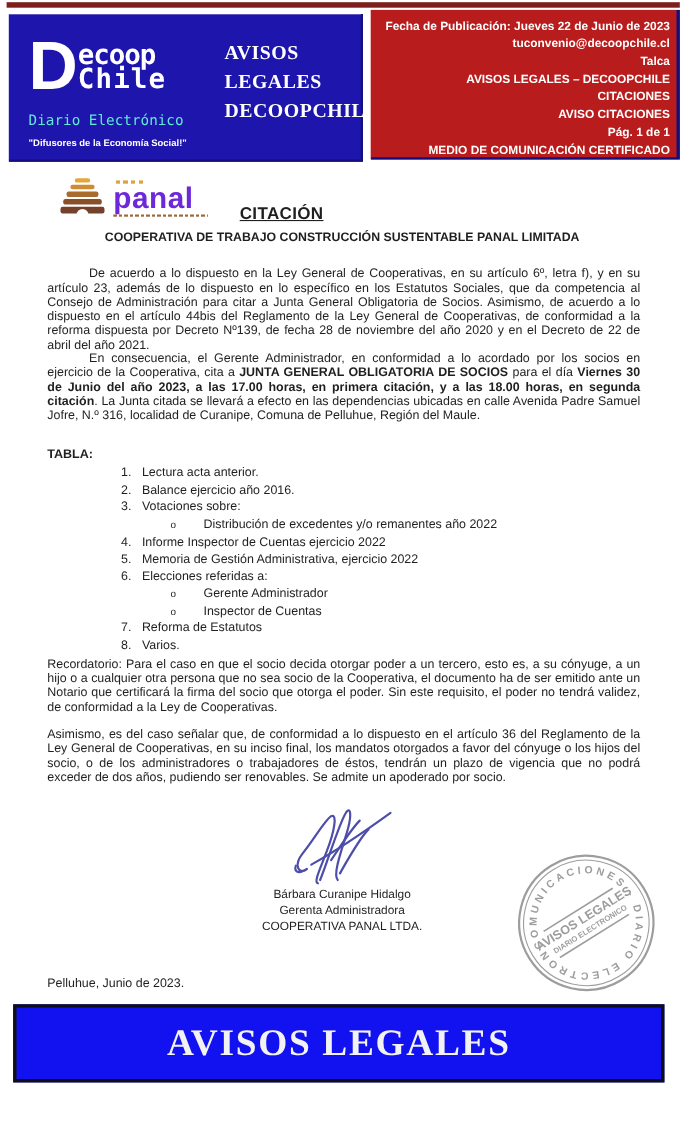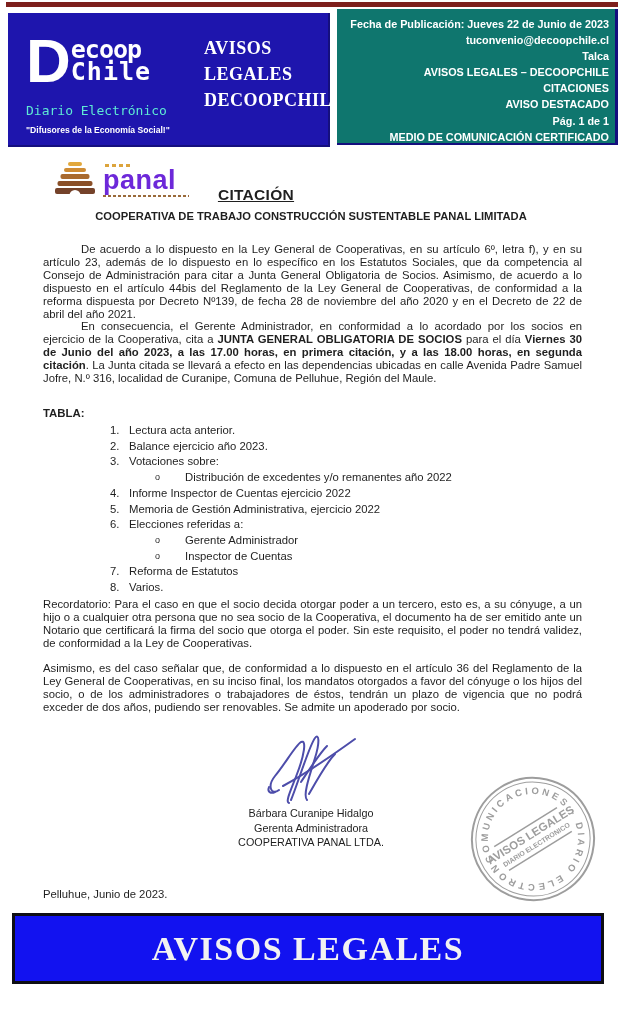--- a/index.html
+++ b/index.html
@@ -16,21 +16,21 @@
   .logo-left { display:flex; }
   .logo-d { color:#ffffff; font-size:62px; font-weight:bold; line-height:0.85; letter-spacing:-2px; }
   .logo-words { margin-left:2px; margin-top:4px; font-family:"DejaVu Sans Mono", monospace; color:#ffffff; }
   .logo-row1 { font-size:25px; font-weight:bold; line-height:0.85; letter-spacing:-1px; }
   .logo-row2 { font-size:25px; font-weight:bold; line-height:0.95; letter-spacing:1px; }
   .logo-sub { position:absolute; left:0px; top:68px; font-family:"DejaVu Sans Mono", monospace; color:#5eead4; font-size:13px; letter-spacing:0px; white-space:nowrap; }
   .logo-tagline { position:absolute; left:0px; top:90px; color:#ffffff; font-size:8.6px; font-weight:bold; white-space:nowrap; }
   .brand-right { position:absolute; left:178px; top:0px; font-family:"Liberation Serif", serif; font-weight:bold; color:#ffffff; font-size:18px; line-height:1.45; letter-spacing:0.5px; }
 
   
-  .info-box { position:absolute; left:337px; top:9px; width:281px; height:136px; background:#0f766e; box-shadow:inset -3px -2px 0 #150f7e; padding:7px 9px 0 6px; text-align:right; }
+  .info-box { position:absolute; left:337px; top:9px; width:281px; height:136px; background:#b91c1c; box-shadow:inset -3px -2px 0 #150f7e; padding:7px 9px 0 6px; text-align:right; }
   .info-line { color:#ffffff; font-size:10.8px; font-weight:bold; line-height:16.1px; white-space:nowrap; }
 
   
   .panal-logo { position:absolute; left:55px; top:162px; display:flex; align-items:center; }
   .hive { position:relative; width:40px; height:36px; }
   .hive .bar { position:absolute; left:50%; transform:translateX(-50%); border-radius:2px; }
   .hive .b1 { top:0;    width:14px; height:4px; background:#e2a83c; }
   .hive .b2 { top:6px;  width:22px; height:4px; background:#cf8c34; }
   .hive .b3 { top:12px; width:29px; height:5px; background:#a96a2e; }
   .hive .b4 { top:19px; width:35px; height:5px; background:#8a4f28; }
@@ -100,21 +100,21 @@
       </div>
     </div>
   </div>
 
   <div class="info-box">
     <div class="info-line">Fecha de Publicación: Jueves 22 de Junio de 2023</div>
     <div class="info-line">tuconvenio@decoopchile.cl</div>
     <div class="info-line">Talca</div>
     <div class="info-line">AVISOS LEGALES – DECOOPCHILE</div>
     <div class="info-line">CITACIONES</div>
-    <div class="info-line">AVISO DESTACADO</div>
+    <div class="info-line">AVISO CITACIONES</div>
     <div class="info-line">Pág. 1 de 1</div>
     <div class="info-line">MEDIO DE COMUNICACIÓN CERTIFICADO</div>
   </div>
 
   <div class="panal-logo">
     <div class="hive">
       <div class="bar b1"></div>
         <div class="bar b2"></div>
         <div class="bar b3"></div>
       <div class="bar b4"></div>
@@ -136,21 +136,21 @@
   <div class="para indent p2"><span>En consecuencia, el Gerente Administrador, en conformidad a lo acordado por los socios en ejercicio de la Cooperativa, cita a </span><span class="b">JUNTA GENERAL OBLIGATORIA DE SOCIOS</span><span> para el día </span><span class="b">Viernes 30 de Junio del año 2023, a las 17.00 horas, en primera citación, y a las 18.00 horas, en segunda citación</span><span>. La Junta citada se llevará a efecto en las dependencias ubicadas en calle Avenida Padre Samuel Jofre, N.º 316, localidad de Curanipe, Comuna de Pelluhue, Región del Maule.</span></div>
 
   <div class="tabla-label">TABLA:</div>
   <div class="tabla-list">
     <div class="t-row">
         <span class="t-num">1.</span>
         <span>Lectura acta anterior.</span>
       </div>
     <div class="t-row">
         <span class="t-num">2.</span>
-        <span>Balance ejercicio año 2023.</span>
+        <span>Balance ejercicio año 2016.</span>
       </div>
     <div class="t-row">
         <span class="t-num">3.</span>
         <span>Votaciones sobre:</span>
       </div>
     <div class="t-sub">
         <span class="t-bullet">o</span>
         <span>Distribución de excedentes y/o remanentes año 2022</span>
       </div>
     <div class="t-row">

